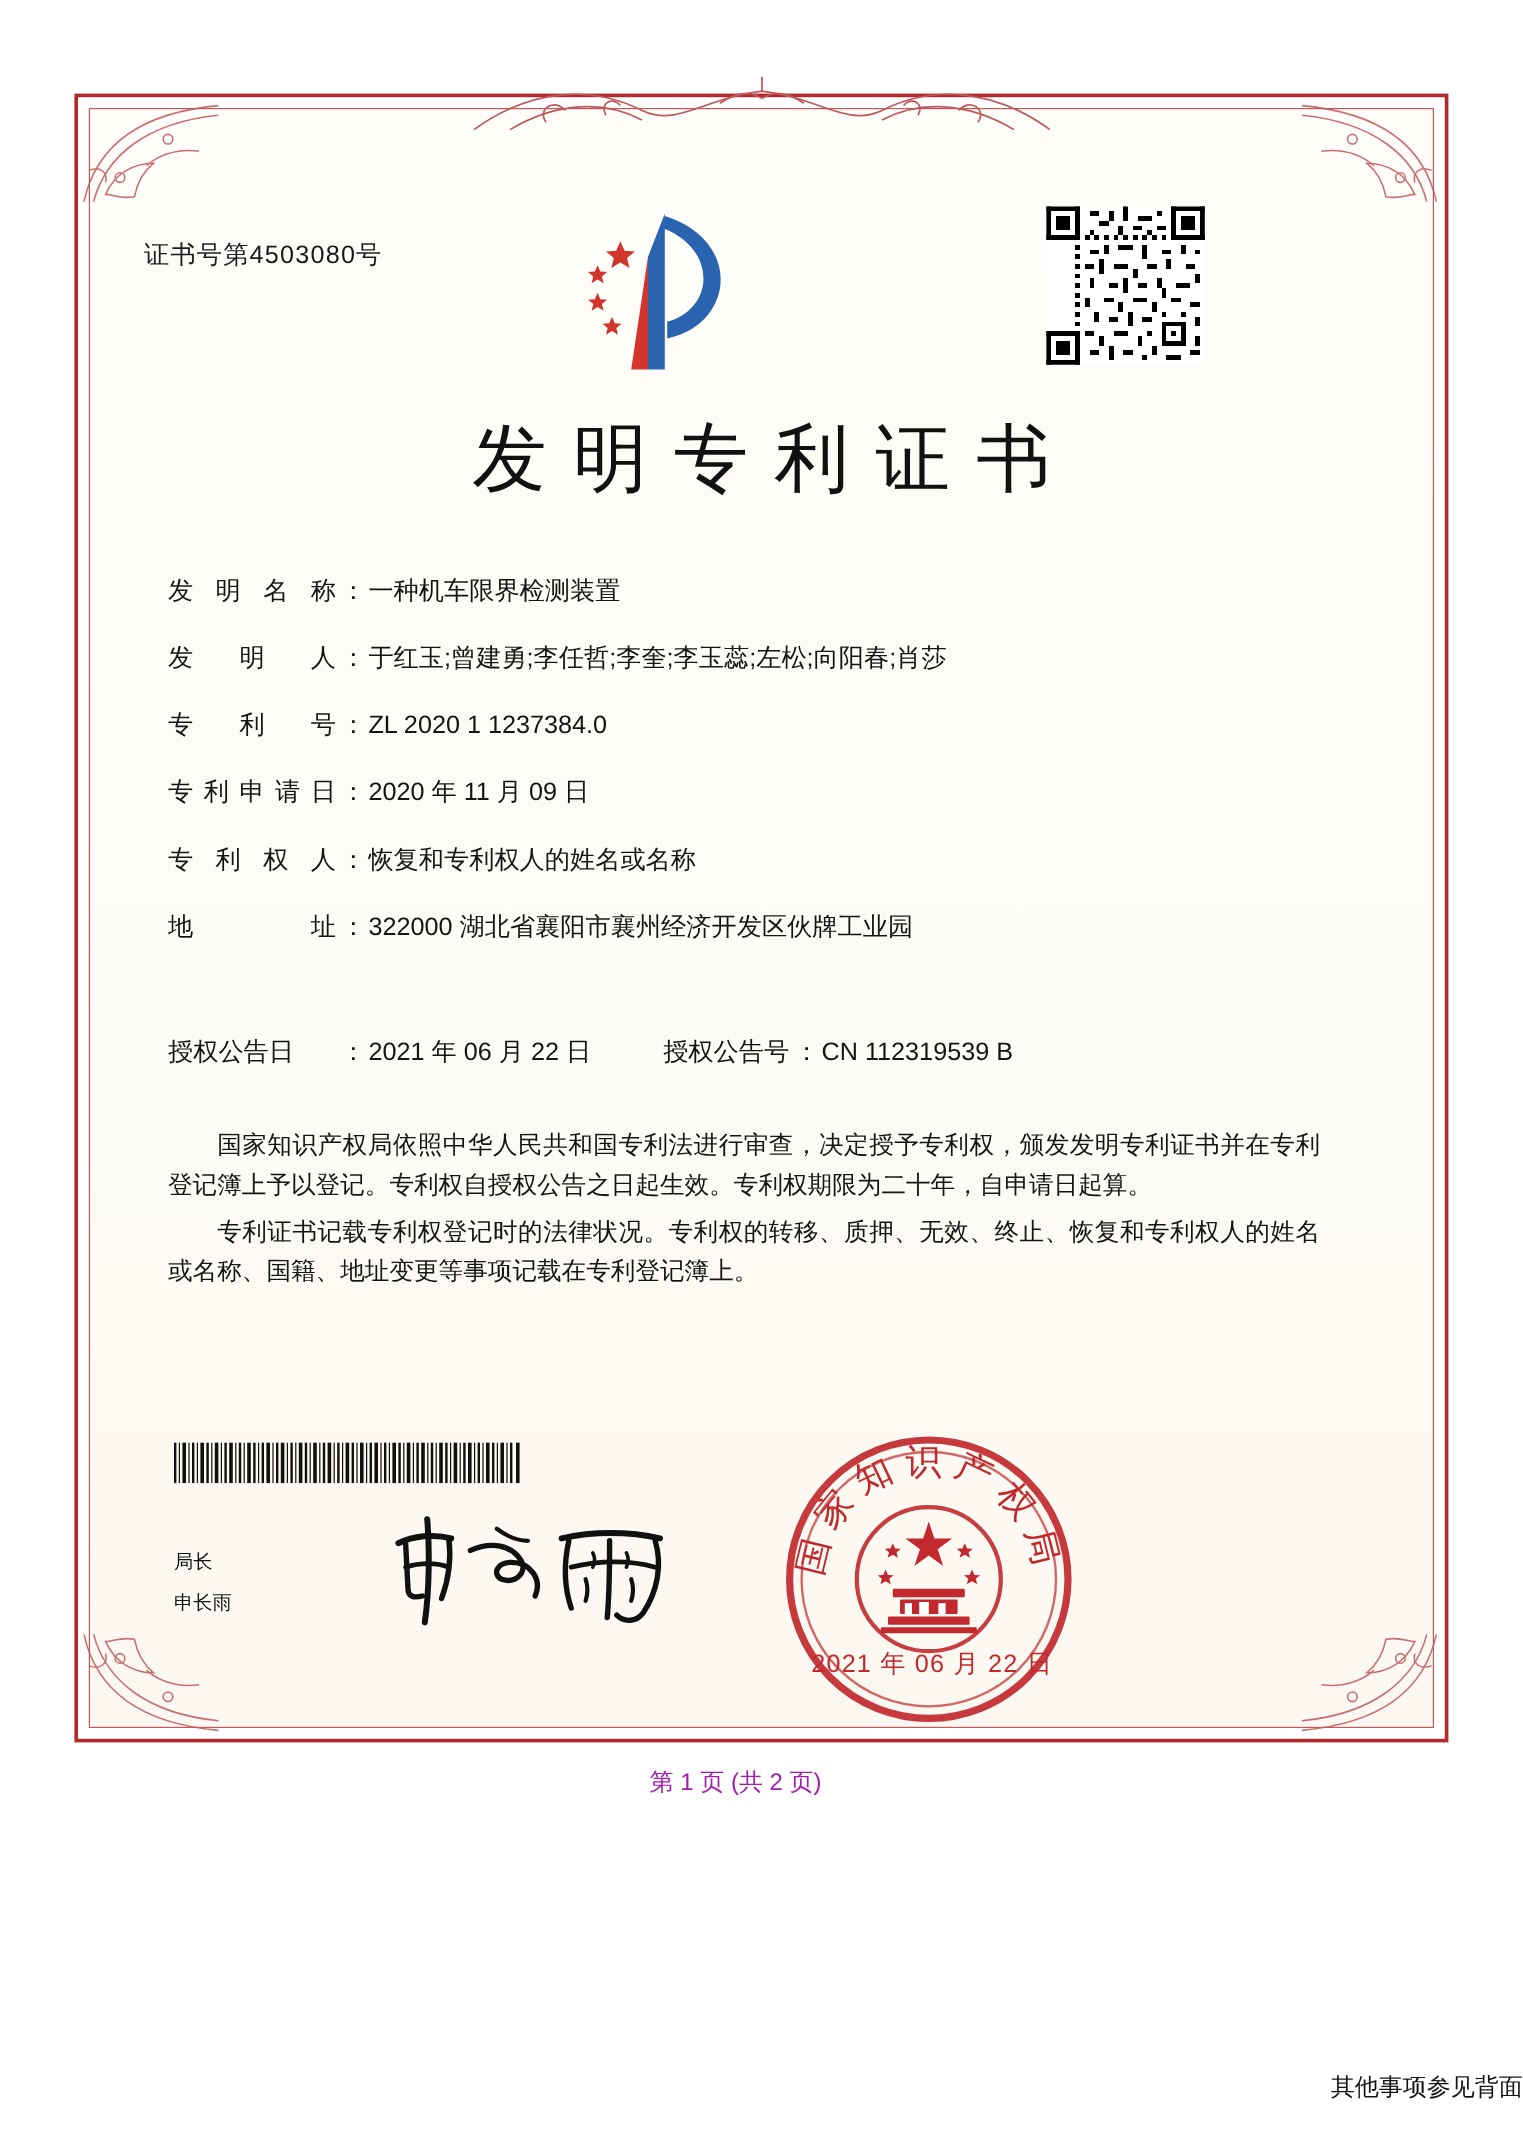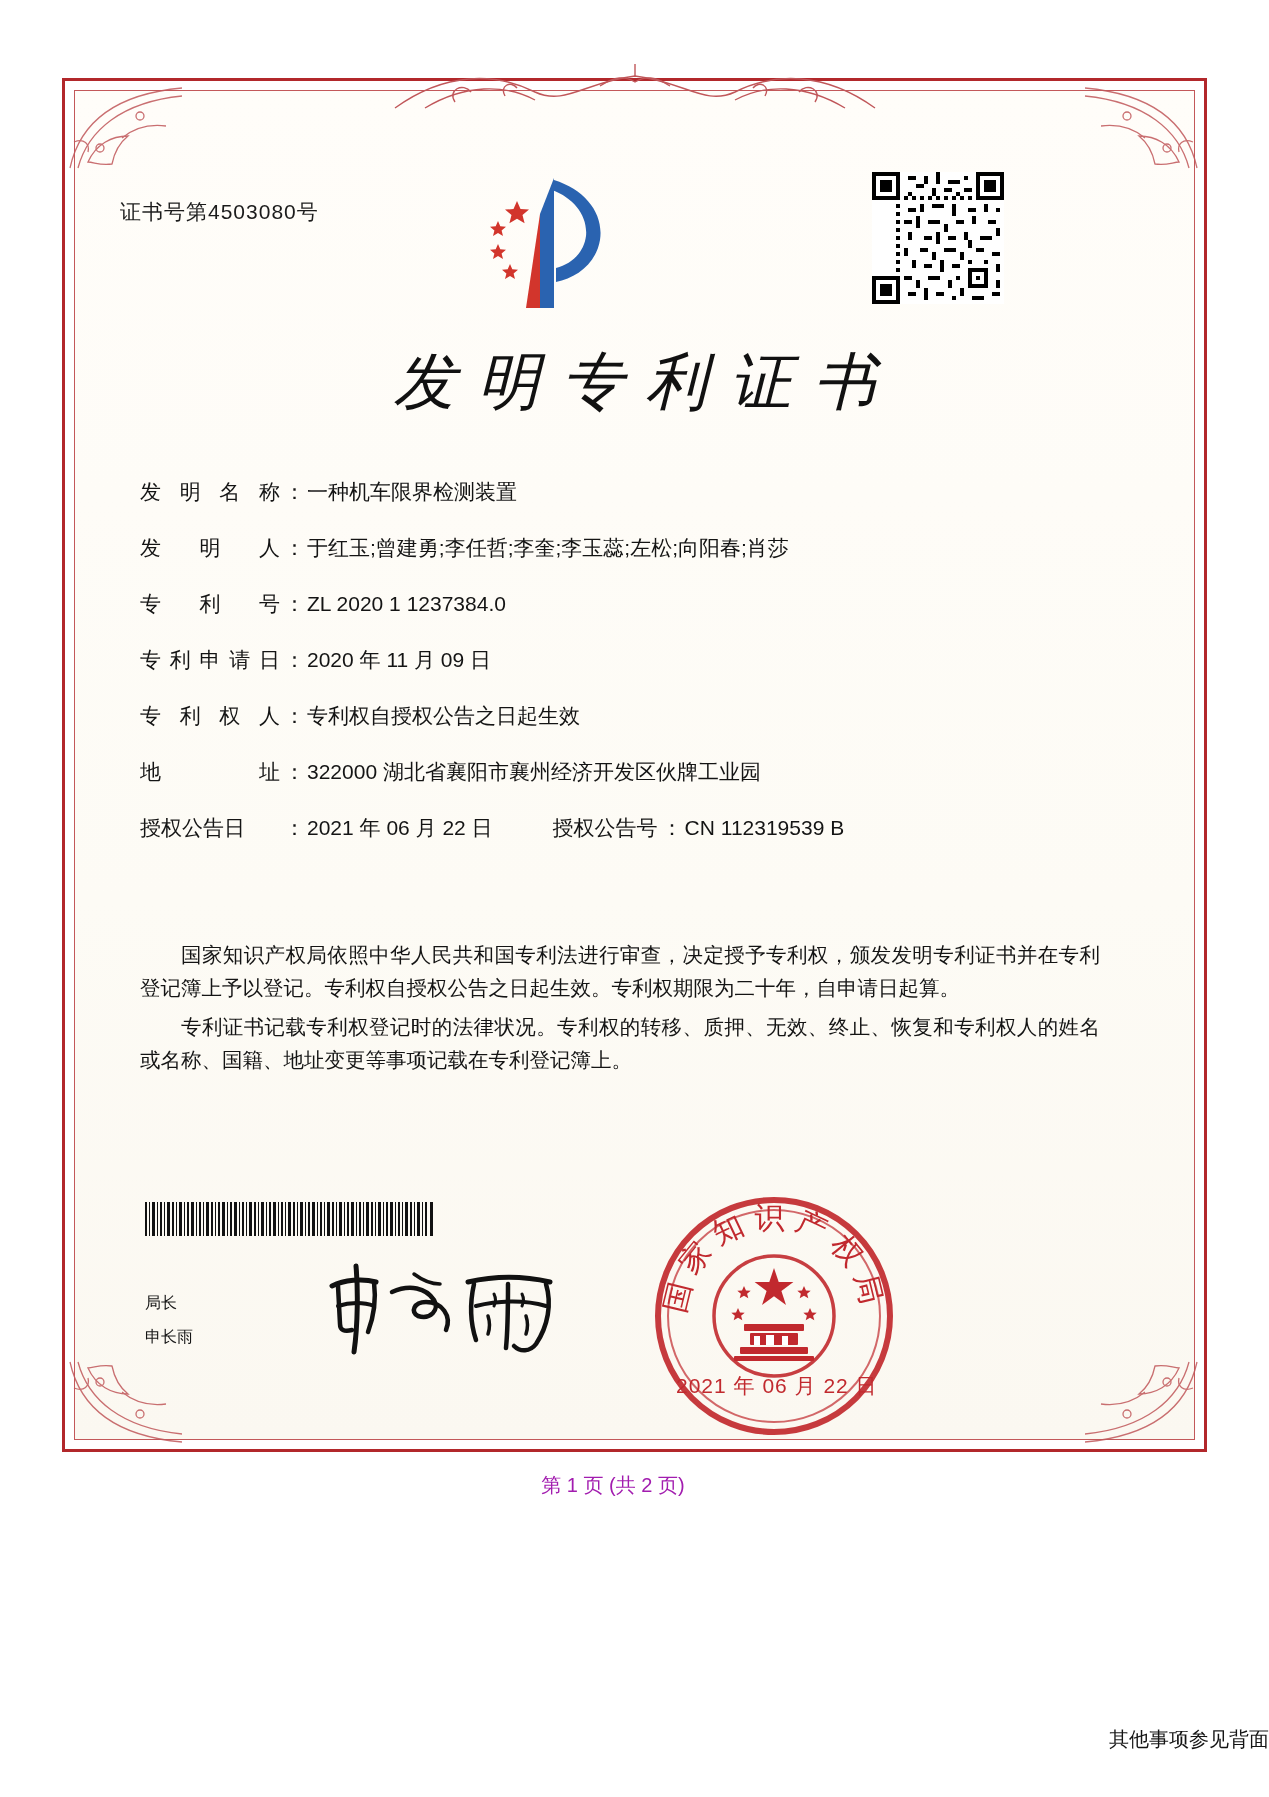--- a/index.html
+++ b/index.html
@@ -99,21 +99,20 @@
     left: 0;
     top: 340px;
     width: 1269px;
     text-align: center;
     font-size: 62px;
     letter-spacing: 22px;
     text-indent: 22px;
     color: #111;
     font-weight: 500;
     font-family: "Liberation Serif","DejaVu Serif",serif;
-    font-style: italic;
   }
 
   
   .fields {
     position: absolute;
     left: 140px;
     top: 478px;
     width: 960px;
   }
   .row {
@@ -132,20 +131,21 @@
     white-space: nowrap;
   }
   .row .colon { margin: 0 2px 0 4px; }
   .row .val {
     flex: 1;
     white-space: nowrap;
   }
   .row .val2-label {
     margin-left: 60px;
     white-space: nowrap;
+    margin-top: 48px;
   }
 
   
   .lbl span.ch { display:inline-block; }
 
   
   .paragraphs {
     position: absolute;
     left: 140px;
     top: 938px;
@@ -490,21 +490,21 @@
     </div>
 
     <div class="row">
       <span class="lbl">
         <span class="ch">专</span>
           <span class="ch">利</span>
           <span class="ch">权</span>
           <span class="ch">人</span>
       </span>
       <span class="colon">：</span>
-      <span class="val">专利权自授权公告之日起生效</span>
+      <span class="val">恢复和专利权人的姓名或名称</span>
     </div>
 
     <div class="row">
       <span class="lbl">
         <span class="ch">地</span>
           <span class="ch">&nbsp;</span>
           <span class="ch">&nbsp;</span>
           <span class="ch">址</span>
       </span>
       <span class="colon">：</span>

